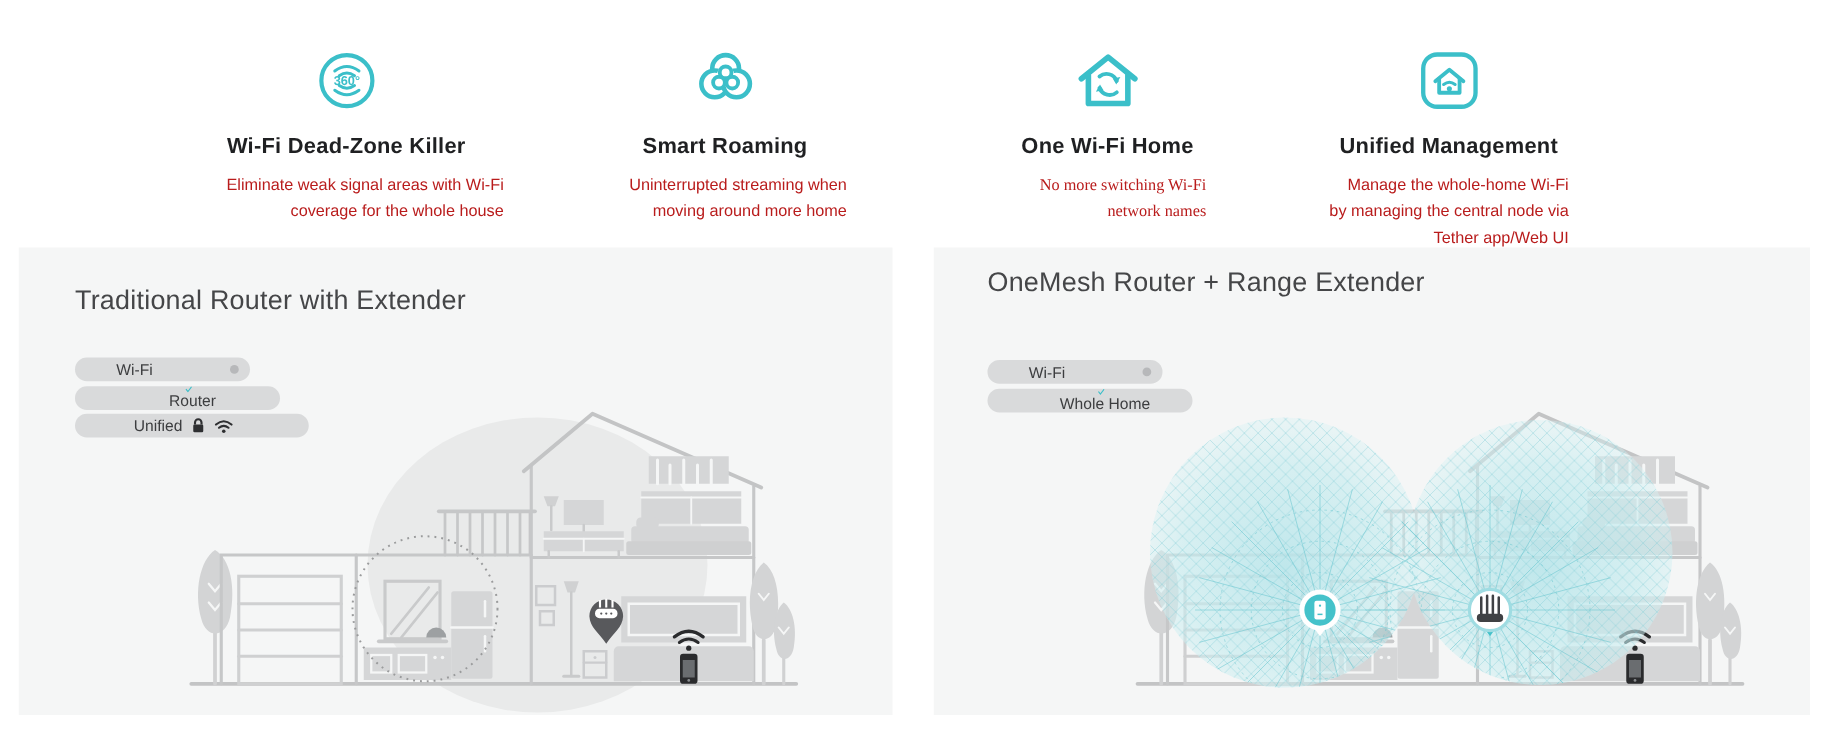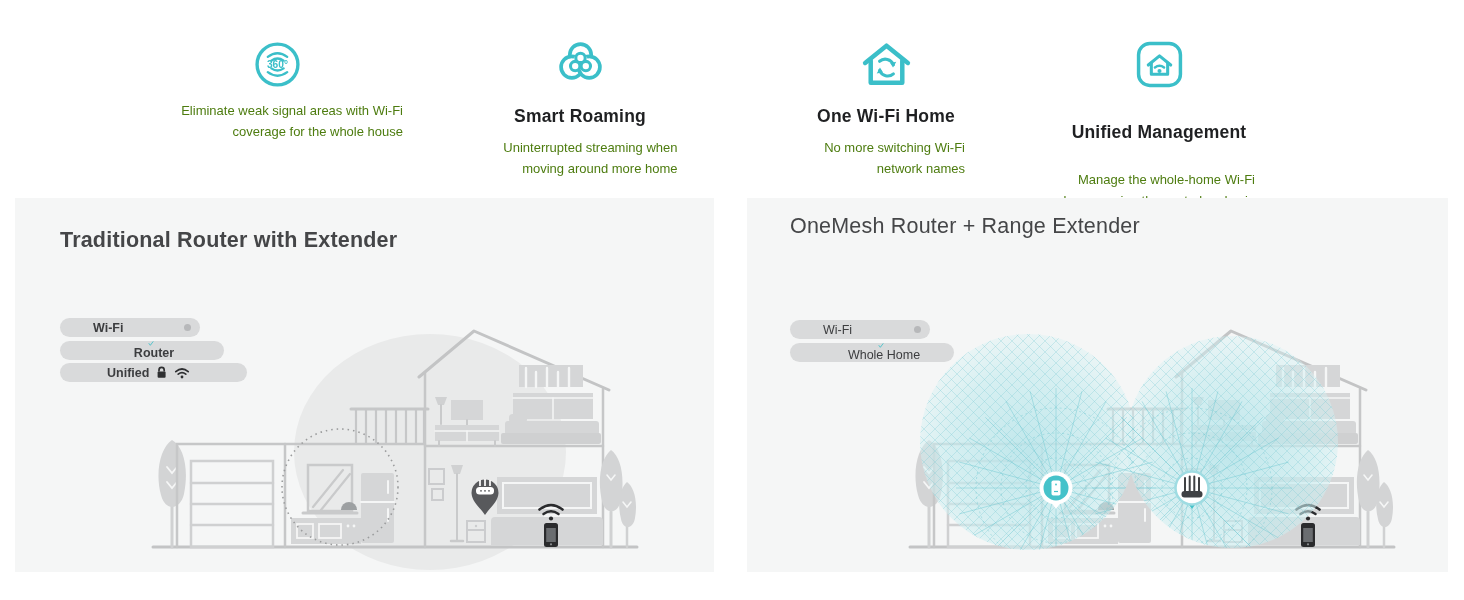--- a/index.html
+++ b/index.html
@@ -3,38 +3,38 @@
 <meta charset="utf-8">
 <style>
   html,body{margin:0;padding:0;background:#ffffff;}
   body{font-family:"Liberation Sans", sans-serif; -webkit-font-smoothing:antialiased;}
   #stage{position:relative;width:1464px;height:600px;background:#fff;overflow:hidden;}
 
   
   .feature{position:absolute;top:40px;display:flex;flex-direction:column;align-items:center;text-align:right;}
   .feature .f-icon{height:50px;display:flex;align-items:flex-start;justify-content:center;}
   .feature h3{margin:16px 0 0 0;font-size:17.5px;font-weight:700;color:#1f2022;letter-spacing:.2px;}
-  .feature p{margin:10px 0 0 0;font-size:13px;line-height:21px;color:#4d7c0f;}
+  .feature p{margin:10px 0 0 0;font-size:13px;line-height:21px;color:#b91c1c;}
   #feature-1{left:117px;width:320px;}
   #feature-2{left:455px;width:250px;}
   #feature-3{left:776px;width:220px;}
-  #feature-4{left:1034px;width:250px;gap:16px;}
+  #feature-4{left:1034px;width:250px;}
   #feature-1 p{width:252px;}
   #feature-2 p{width:195px;}
-  #feature-3 p{width:158px;}
+  #feature-3 p{width:158px;font-family:Liberation Serif, serif;}
   #feature-4 p{width:192px;}
 
   
   .panel{position:absolute;top:198px;height:374px;background:#f5f6f6;}
-  #panel-left{left:15px;width:699px;font-weight:bold;}
+  #panel-left{left:15px;width:699px;}
   #panel-right{left:747px;width:701px;}
   .panel-title{position:absolute;left:45px;top:30px;font-size:21.5px;color:#454648;letter-spacing:.2px;}
   #panel-right .panel-title{left:43px;top:16px;}
 
-  .legend{position:absolute;left:45px;top:88px;margin-top:32px;}
+  .legend{position:absolute;left:45px;top:88px;}
   #panel-right .legend{left:43px;top:90px;}
   .pill{position:relative;display:flex;align-items:center;width:140px;height:19px;margin-bottom:3.5px;
         background:#d9dadb;border-radius:10px;font-size:12.5px;color:#3c3d3f;}
   .pill .lbl{white-space:nowrap;}
   .pill.dot-row .lbl{margin-left:33px;}
   .pill .st-dot{position:absolute;right:9px;top:6px;width:7px;height:7px;border-radius:50%;background:#b7b8ba;}
   .pill.check-row{padding-left:24px;flex-direction:column;}
   .pill.check-row svg{margin-right:7px;}
   .pill.icons-row{padding-left:47px;}
   .pill.icons-row .mini{margin-left:7px;display:flex;align-items:center;}
@@ -52,20 +52,21 @@
         <circle cx="24" cy="24" r="20" fill="none" stroke="#3bbfc9" stroke-width="3.3"></circle>
         <text x="24" y="27.5" font-size="10" font-weight="bold" fill="#3bbfc9" text-anchor="middle" font-family="Liberation Sans, sans-serif">360°</text>
         <g fill="none" stroke="#3bbfc9" stroke-width="2.3" stroke-linecap="round">
           <path d="M14.5 16.5 Q24 9.5 33.5 16.5"></path>
           <path d="M18 20.2 Q24 16 30 20.2"></path>
           <path d="M14.5 31.5 Q24 38.5 33.5 31.5"></path>
           <path d="M18 27.8 Q24 32 30 27.8"></path>
         </g>
       </svg>
     </div>
+    <h3>Wi-Fi Dead-Zone Killer</h3>
     <p>Eliminate weak signal areas with Wi-Fi coverage for the whole house</p>
   </div>
 
   <div class="feature" id="feature-2">
     <div class="f-icon">
       <svg width="47" height="45" viewBox="0 0 46 44">
         <g stroke="#3bbfc9" fill="#ffffff" stroke-width="3.6">
           <circle cx="23" cy="14.5" r="10.5"></circle>
           <circle cx="14.5" cy="26.5" r="10.5"></circle>
           <circle cx="31.5" cy="26.5" r="10.5"></circle>

